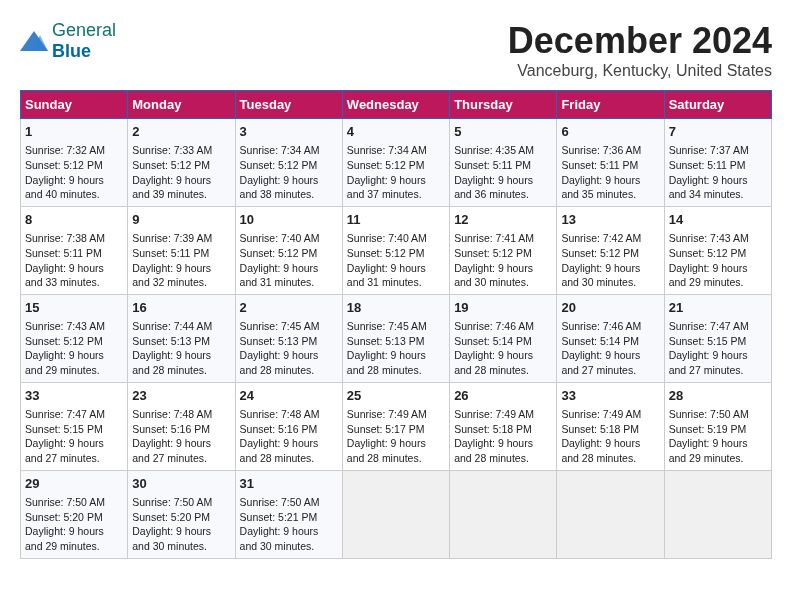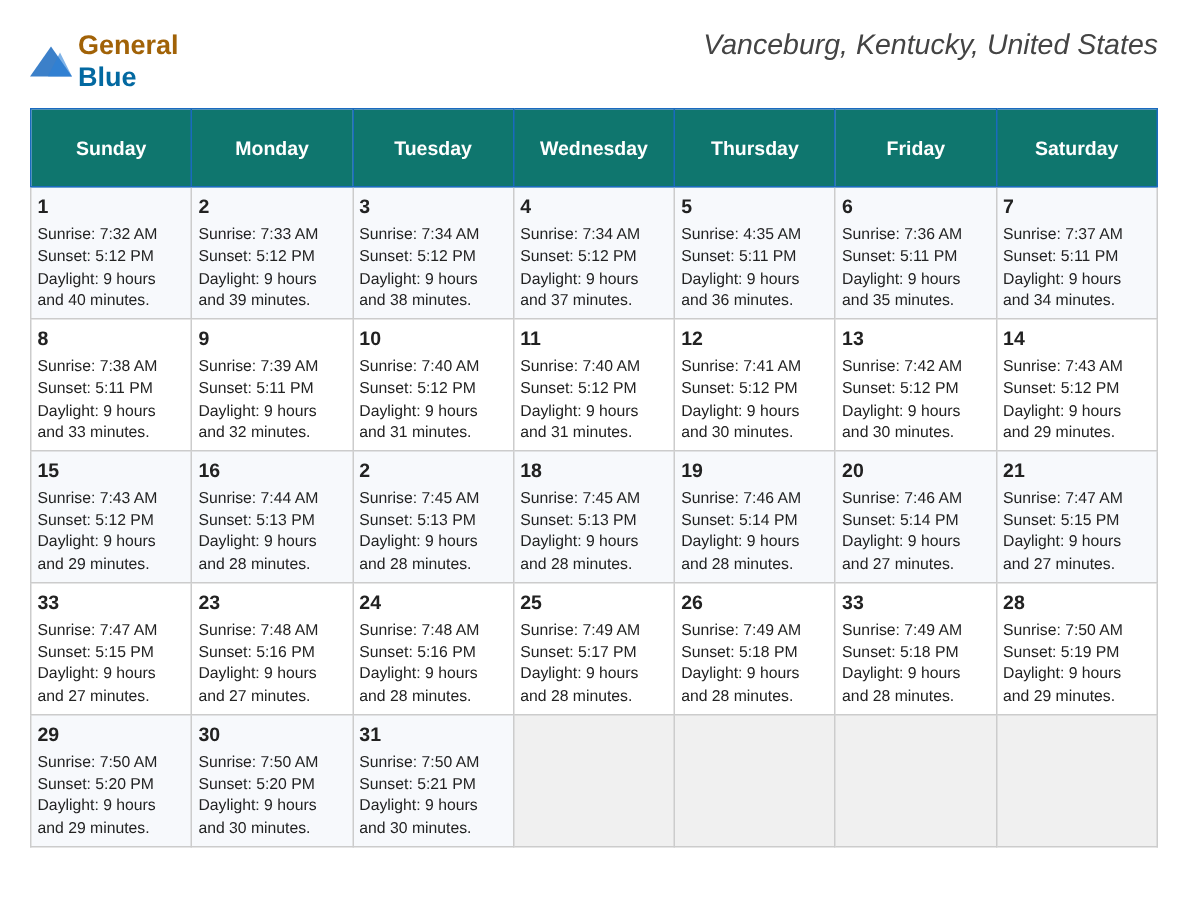--- a/index.html
+++ b/index.html
@@ -27,36 +27,35 @@
     }
     .title-area {
       text-align: right;
     }
     .month-title {
       font-size: 36px;
       font-weight: bold;
       color: #222;
     }
     .location-title {
-      font-size: 19px;
+      font-size: 16px;
       color: #444;
-      font-style: italic;
     }
     table {
       width: 100%;
       border-collapse: collapse;
       table-layout: fixed;
     }
     thead tr th {
-      background-color: #0f766e;
+      background-color: #be185d;
       color: #fff;
       font-size: 13px;
       font-weight: bold;
-      padding: 18px 4px;
-      text-align: center;
+      padding: 6px 4px;
+      text-align: left;
       border: 1px solid #1a6abf;
     }
     tbody tr td {
       vertical-align: top;
       font-size: 10.5px;
       color: #222;
       padding: 4px 4px;
       border: 1px solid #ccc;
       height: 80px;
       line-height: 1.4;
@@ -78,25 +77,26 @@
 </head>
 <body>
 
 <div class="header-area">
   <div class="logo">
     <svg class="logo-icon" viewBox="0 0 28 24" xmlns="http://www.w3.org/2000/svg">
       <polygon points="14,2 28,22 0,22" fill="#1a6abf" opacity="0.85"></polygon>
       <polygon points="20,6 28,22 12,22" fill="#2980d9" opacity="0.6"></polygon>
     </svg>
     <div>
-      <span style="font-size:18px;font-weight:bold;color:#a16207;">General</span><br>
+      <span style="font-size:18px;font-weight:normal;color:#0f766e;">General</span><br>
       <span style="font-size:18px;font-weight:bold;color:#0369a1;">Blue</span>
     </div>
   </div>
   <div class="title-area">
+    <div class="month-title">December 2024</div>
     <div class="location-title">Vanceburg, Kentucky, United States</div>
   </div>
 </div>
 
 <table>
   <thead>
     <tr id="header-row">
     <th>Sunday</th>
         <th>Monday</th>
         <th>Tuesday</th>

